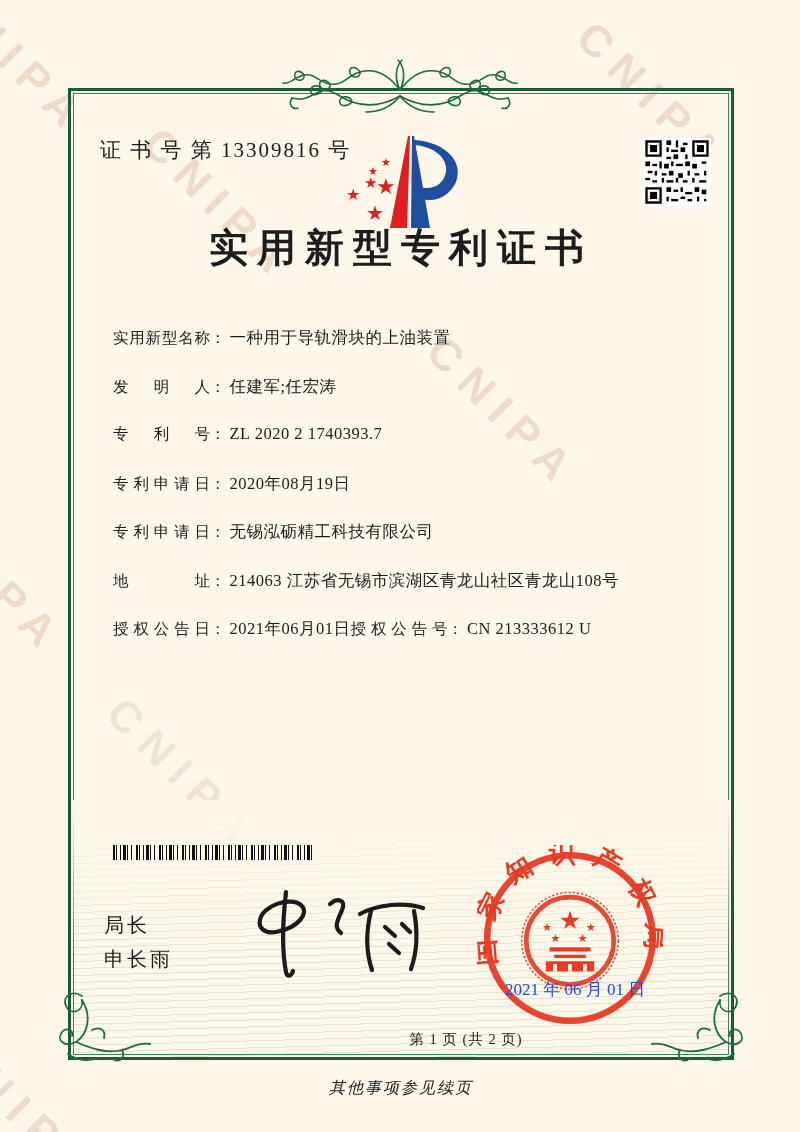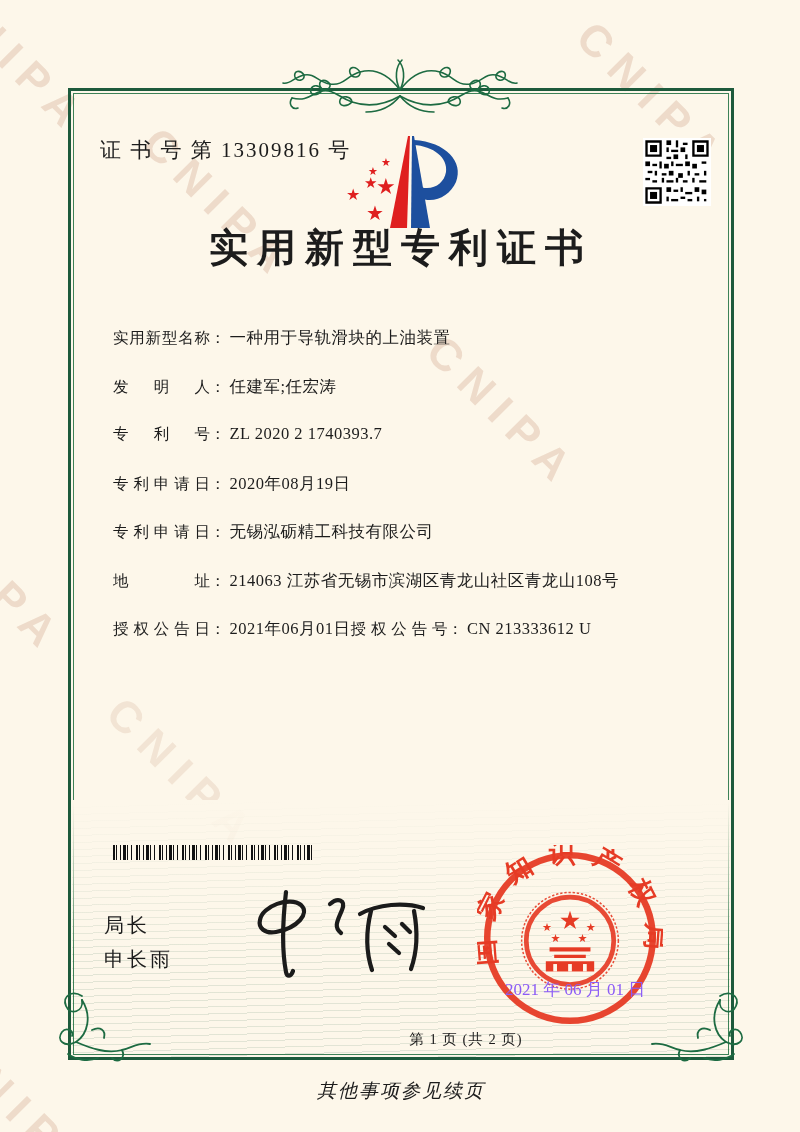--- a/index.html
+++ b/index.html
@@ -74,30 +74,30 @@
   .signer{
     position:absolute; left:104px; top:900px; z-index:5;
     font-family:"Liberation Sans","DejaVu Sans",sans-serif;
     font-size:20px; letter-spacing:3px; line-height:34px;margin-top:8px;
   }
   .signature{position:absolute; left:232px; top:880px; z-index:5;}
   
   .seal{position:absolute; left:477px; top:845px; width:186px; height:186px; z-index:4;}
   .seal-date{
     position:absolute; left:495px; top:978px; width:160px; z-index:6;
-    text-align:center; font-size:17px; color:#8b5cf6; letter-spacing:0px; white-space:nowrap;
+    text-align:center; font-size:17px; color:#1d4ed8; letter-spacing:0px; white-space:nowrap;
   }
   
   .page-no{
     position:absolute; left:68px; width:796px; top:1030px; z-index:4;
     text-align:center; font-size:14.5px; letter-spacing:1px;
   }
   .continuation{
     position:absolute; left:68px; width:666px; top:1078px; z-index:4;
-    text-align:center; font-size:19px; font-style:italic; letter-spacing:2px;
+    text-align:center; font-size:16px; font-style:italic; letter-spacing:2px;
   }
 </style>
 </head>
 <body>
 
 <div class="page">
 
   <div class="wm" style="left:-38px;top:-28px;">CNIPA</div>
   <div class="wm" style="left:168px;top:118px;">CNIPA</div>
   <div class="wm" style="left:602px;top:12px;">CNIPA</div>

